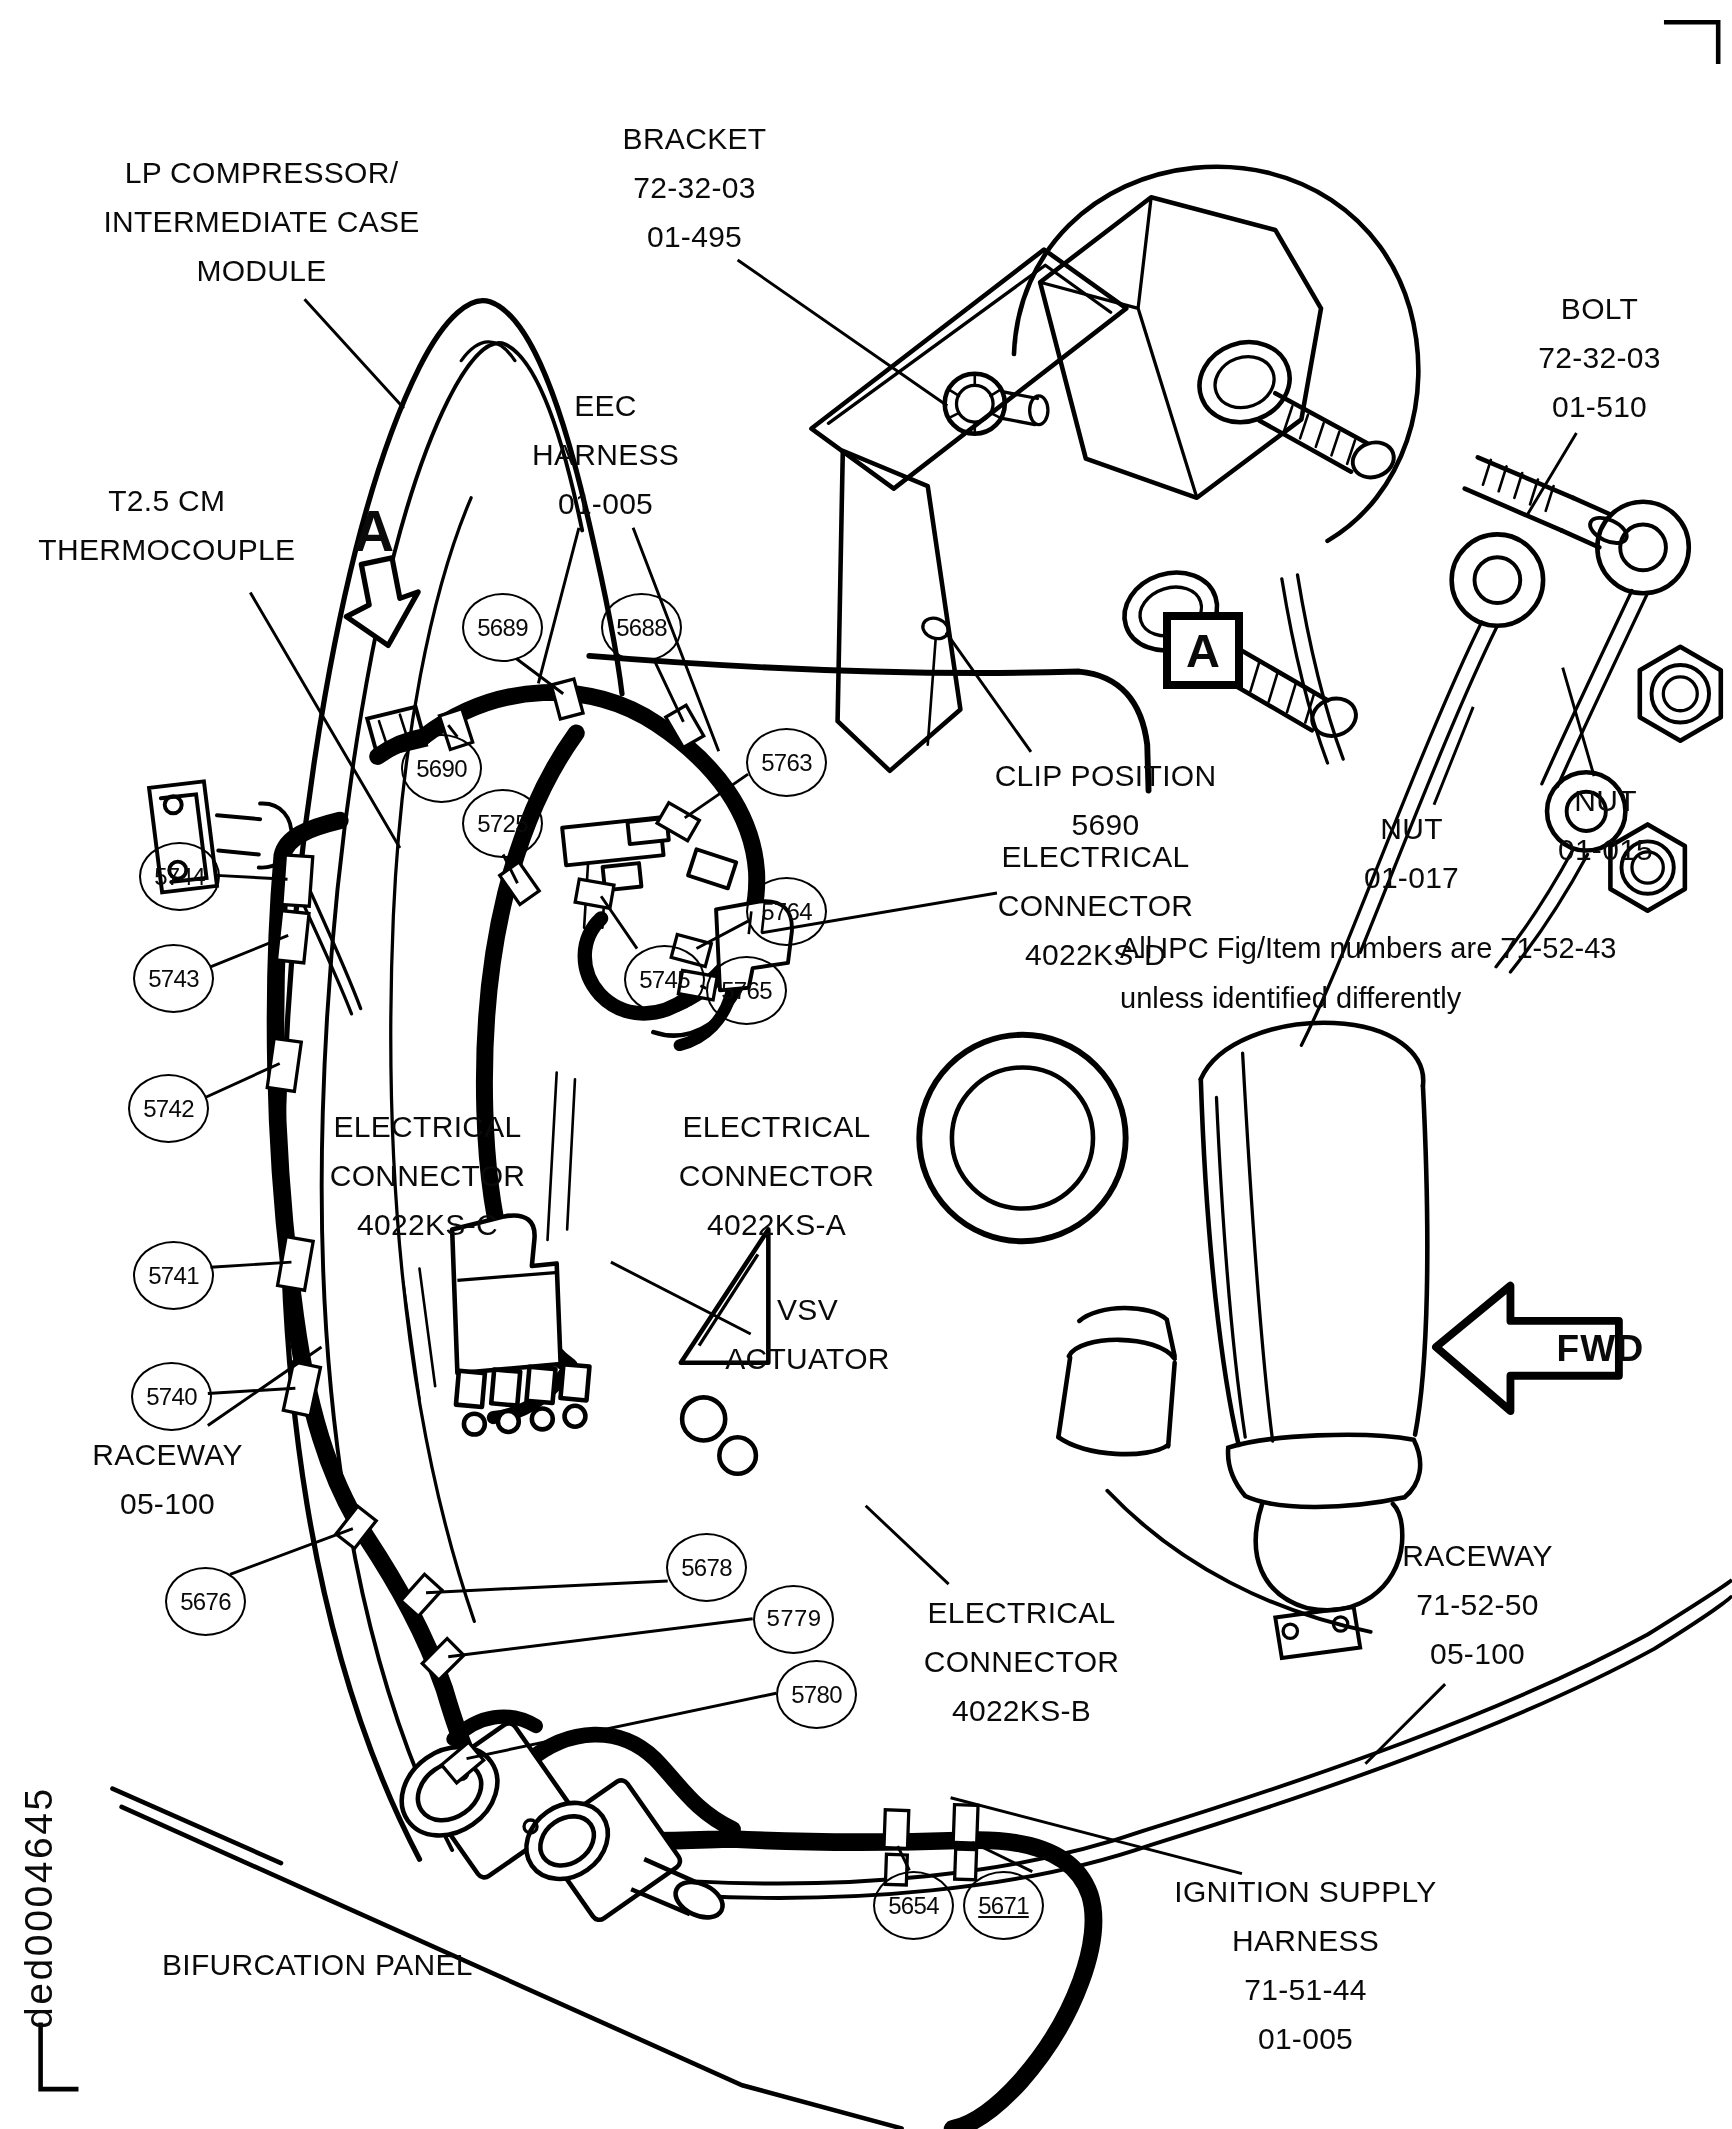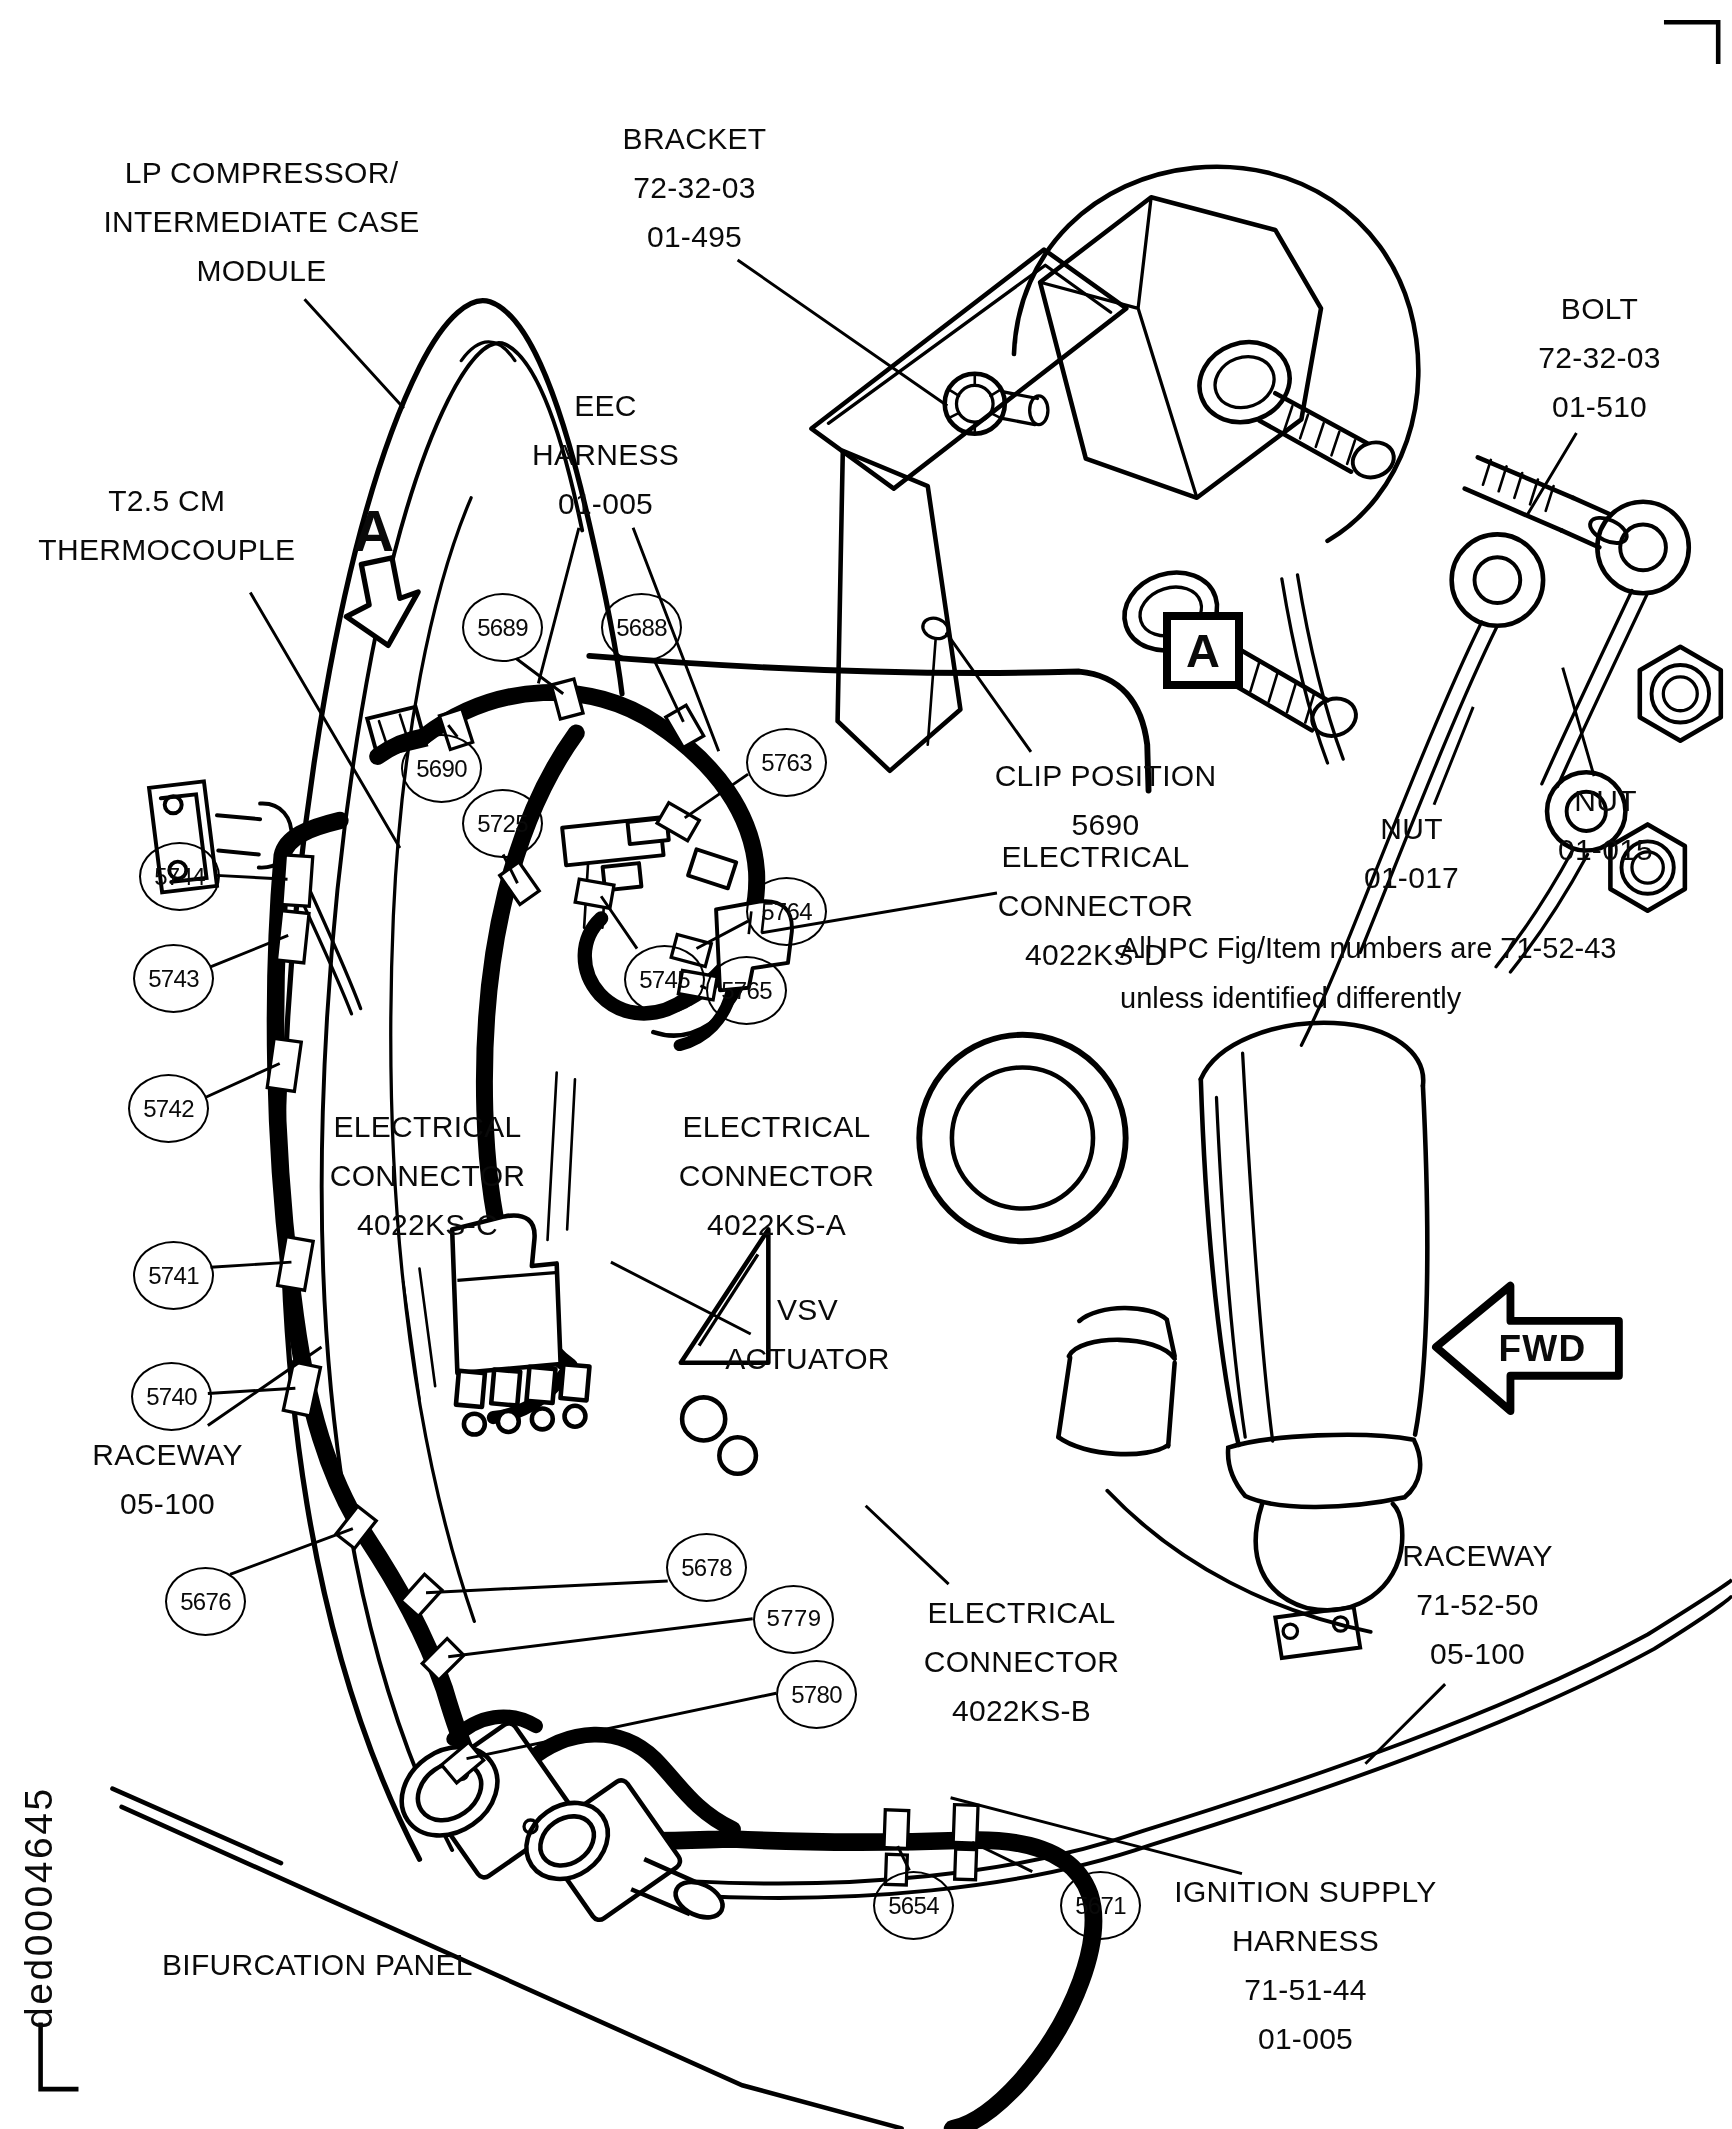--- a/index.html
+++ b/index.html
@@ -9,21 +9,21 @@
   .lbl{position:absolute;font-size:30px;line-height:49px;text-align:center;
        white-space:pre-line;letter-spacing:0.3px;}
   .lbl.left{text-align:left;}
   .note{position:absolute;font-size:29px;line-height:50px;text-align:left;white-space:pre-line;}
   .callout{position:absolute;width:77px;height:65px;border:2.6px solid #000;border-radius:50%;
        display:flex;align-items:center;justify-content:center;font-size:24px;letter-spacing:-0.7px;}
   .marker-a{position:absolute;font-size:57px;font-weight:bold;}
   .abox{position:absolute;left:1163px;top:612px;width:80px;height:77px;border:8.5px solid #000;
        box-sizing:border-box;display:flex;align-items:center;justify-content:center;
        font-size:47px;font-weight:bold;background:#fff;}
-  .fwd-text{position:absolute;left:1490px;top:1328px;width:105px;text-align:center;
+  .fwd-text{position:absolute;left:1548px;top:1328px;width:105px;text-align:center;
        font-size:37px;font-weight:bold;letter-spacing:1.3px;}
   .vtext{position:absolute;left:17px;top:1673px;height:356px;writing-mode:vertical-rl;
        transform:rotate(180deg);font-size:39px;letter-spacing:2.6px;}
 </style>
 </head>
 <body>
 
 <div class="page">
 
   <svg width="1732" height="2129" viewBox="0 0 2651 3259">
@@ -302,16 +302,16 @@
   <div class="callout" style="left:624px;top:945px;">5745</div>
   <div class="callout" style="left:128px;top:1074px;">5742</div>
   <div class="callout" style="left:133px;top:1241px;">5741</div>
   <div class="callout" style="left:131px;top:1362px;">5740</div>
   <div class="callout" style="left:706px;top:956px;">5765</div>
   <div class="callout" style="left:165px;top:1567px;">5676</div>
   <div class="callout" style="left:666px;top:1533px;">5678</div>
   <div class="callout" style="left:753px;top:1585px;font-family:Liberation Mono, monospace;">5779</div>
   <div class="callout" style="left:776px;top:1660px;">5780</div>
   <div class="callout" style="left:873px;top:1871px;">5654</div>
-  <div class="callout" style="left:1060px;top:1871px;">5671</div>
+  <div class="callout" style="left:963px;top:1871px;text-decoration:underline;">5671</div>
 
 </div>
 
 
 </body></html>

